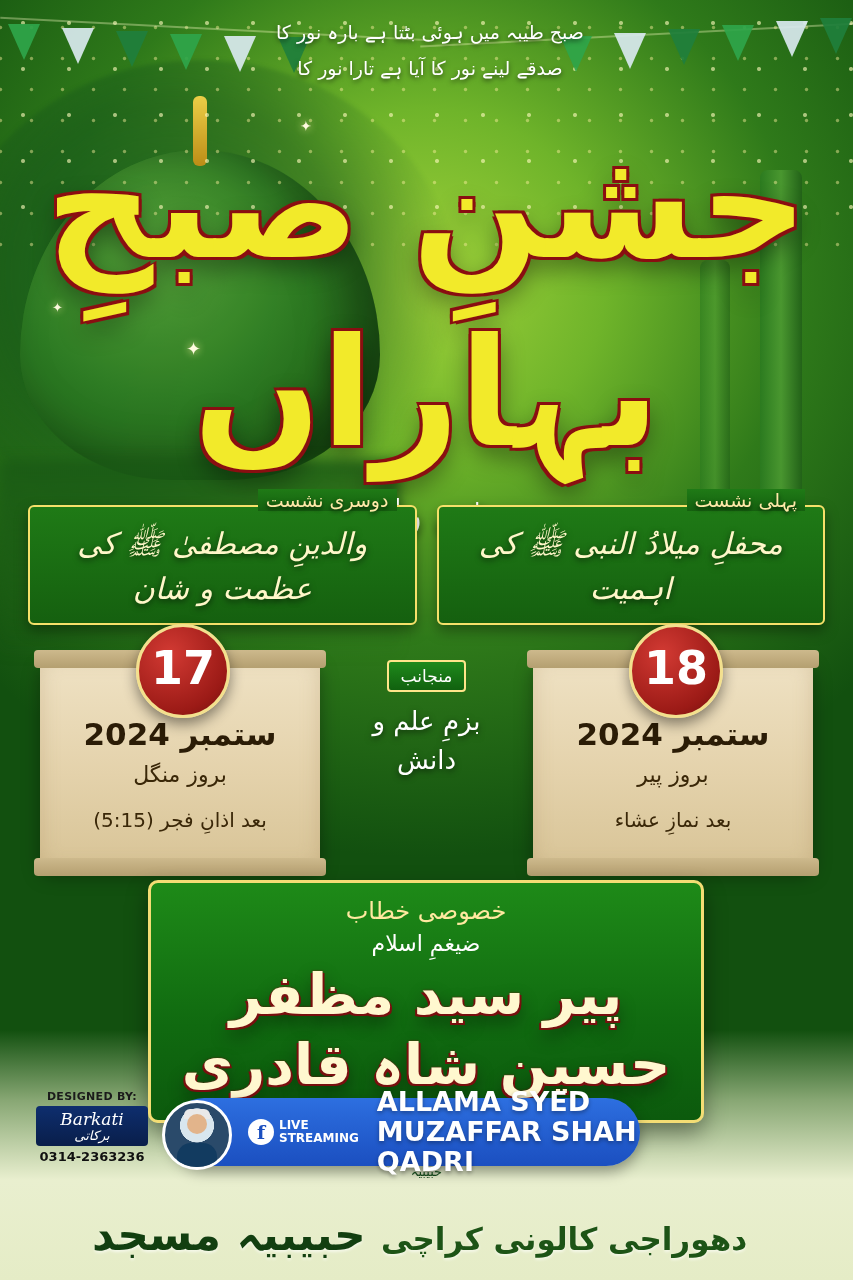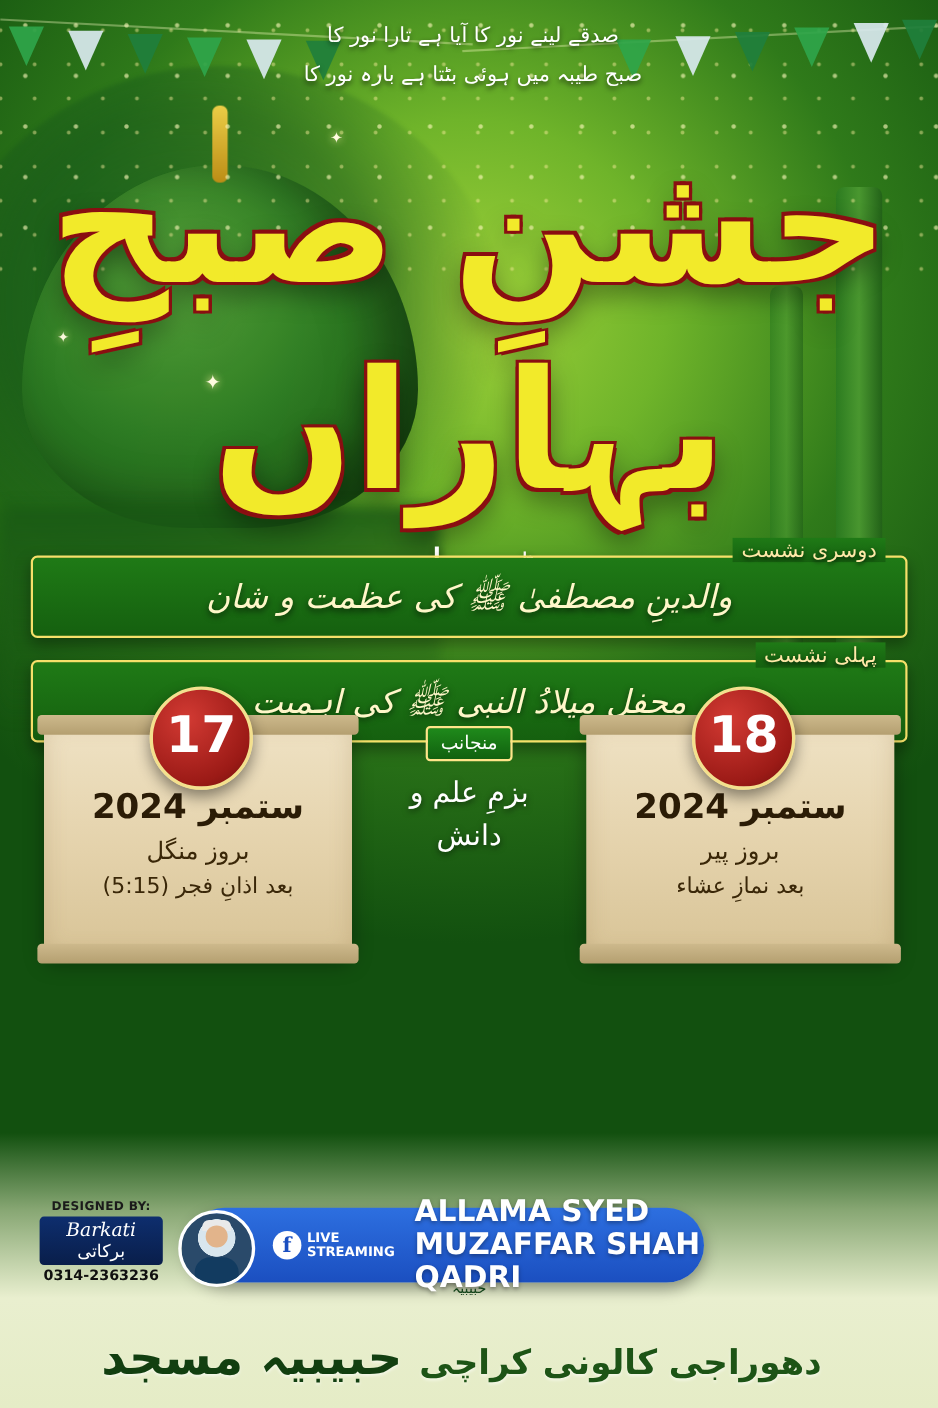--- a/index.html
+++ b/index.html
@@ -155,21 +155,21 @@
     text-shadow: 0 3px 8px rgba(0,0,0,0.6);
   }
 
   
   .sessions {
     position: absolute;
     top: 505px;
     left: 28px;
     right: 28px;
     display: flex;
-    flex-direction: column;
+    flex-direction: row;
     justify-content: space-between;
     gap: 20px;
   }
   .session {
     position: relative;
     flex: 1 1 0;
     background: linear-gradient(to bottom, #1f7a16 0%, #15600f 100%);
     border: 2px solid #f6e06a;
     border-radius: 6px;
     padding: 14px 10px 12px;
@@ -251,21 +251,21 @@
     font-weight: bold;
   }
   .scroll-day {
     font-size: 22px;
     color: #3a2708;
     margin-top: 6px;
   }
   .scroll-time {
     font-size: 20px;
     color: #3a2708;
-    margin-top: 6px;
+    margin-top: 21px;
   }
   .mid-tag {
     position: absolute;
     left: 50%;
     margin-left: -66px;
     top: 30px;
     width: 132px;
     text-align: center;
     direction: rtl;
     color: #fff;
@@ -340,21 +340,21 @@
     border-radius: 4px;
     padding: 5px 4px 3px;
     color: #fff;
   }
   .designer .dname {
     font-family: "DejaVu Serif", "Liberation Serif", serif;
     font-style: italic;
     font-size: 17px;
     line-height: 1;
   }
-  .designer .durdu { font-size: 16px; }
+  .designer .durdu { font-size: 13px; font-style: italic; }
   .designer .dphone {
     margin-top: 3px;
     font-size: 13px;
     font-weight: bold;
     color: #101010;
   }
 
   
   .live-bar {
     position: absolute;
@@ -489,22 +489,22 @@
     <div class="flag" style="left:722px; top:25px;"></div>
     <div class="flag alt" style="left:776px; top:21px;"></div>
     <div class="flag alt2" style="left:820px; top:18px;"></div>
   </div>
 
   <span class="sparkle" style="left:186px; top:338px;">✦</span>
   <span class="sparkle" style="left:52px; top:300px; font-size:13px;">✦</span>
   <span class="sparkle" style="left:300px; top:118px; font-size:14px;">✦</span>
 
   <div class="couplet">
+    <div>صبح طیبہ میں ہوئی بٹتا ہے بارہ نور کا</div>
     <div>صدقے لینے نور کا آیا ہے تارا نور کا</div>
-    <div>صبح طیبہ میں ہوئی بٹتا ہے بارہ نور کا</div>
   </div>
 
   <div class="title-wrap">
     <div class="title-main">جشنِ صبحِ بہاراں</div>
     <div class="title-sub">بڑی رات</div>
   </div>
 
   <div class="sessions">
     <div class="session">
       <div class="session-no">دوسری نشست</div>
@@ -530,20 +530,25 @@
     </div>
 
     <div class="scroll right">
       <div class="badge">18</div>
       <div class="scroll-month">ستمبر 2024</div>
       <div class="scroll-day">بروز پیر</div>
       <div class="scroll-time">بعد نمازِ عشاء</div>
     </div>
   </div>
 
+  <div class="speaker-panel">
+    <div class="speaker-eyebrow">خصوصی خطاب</div>
+    <div class="speaker-role">ضیغمِ اسلام</div>
+    <div class="speaker-name">پیر سید مظفر حسین شاہ قادری</div>
+  </div>
 
   <div class="designer">
     <div class="dtitle">DESIGNED BY:</div>
     <div class="dbox">
       <div class="dname">Barkati</div>
       <div class="durdu">برکاتی</div>
     </div>
     <div class="dphone">0314-2363236</div>
   </div>
 

